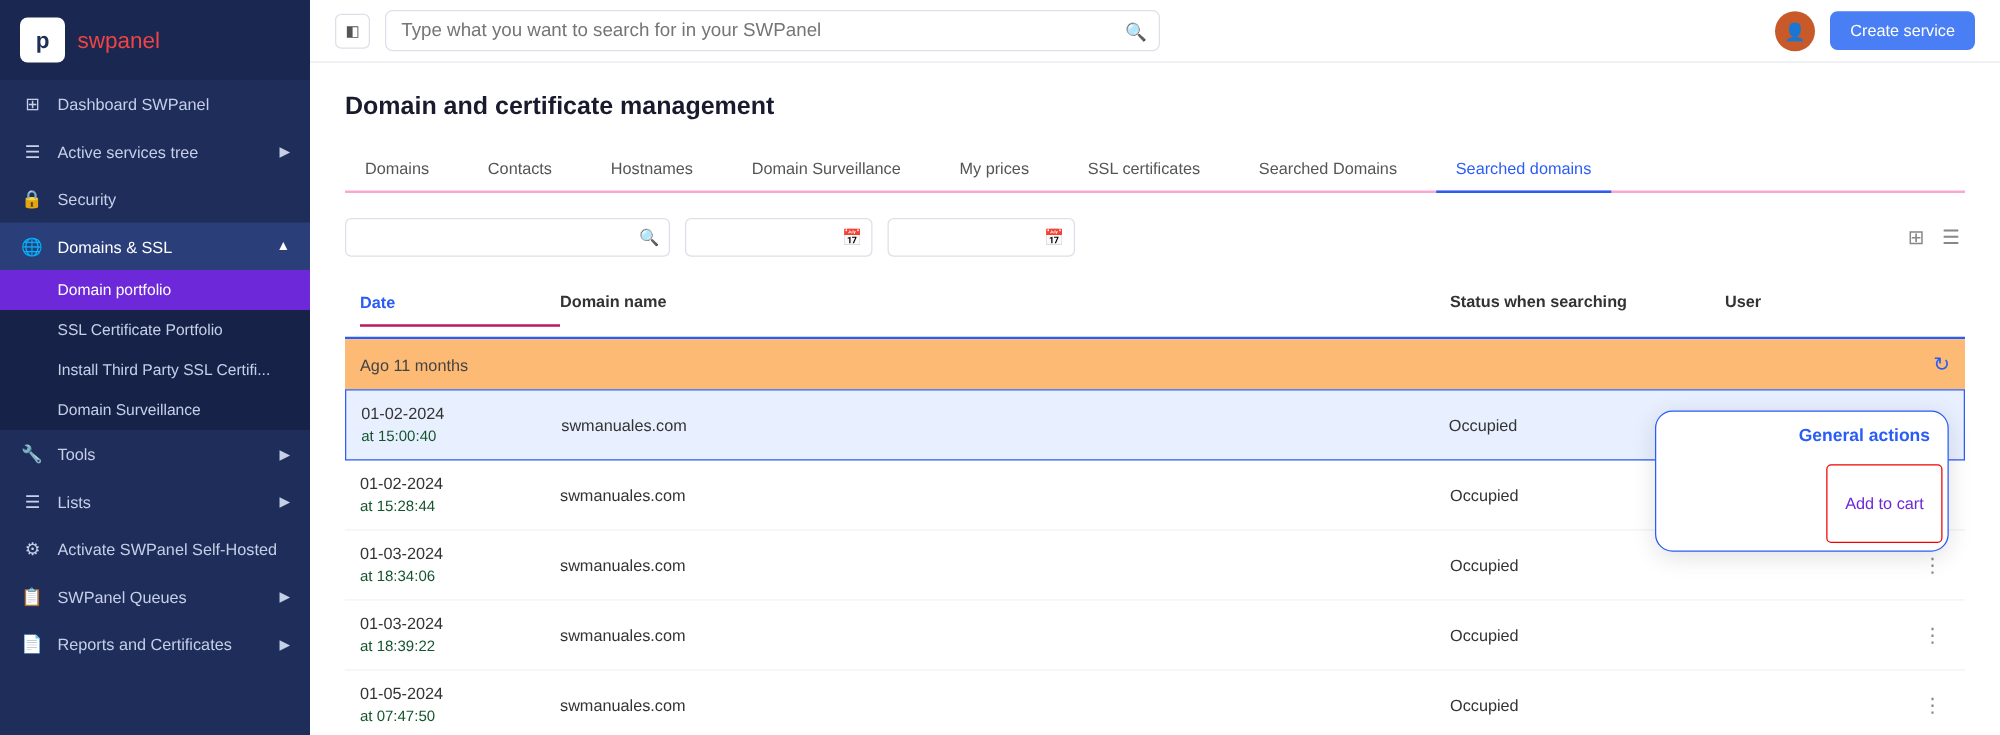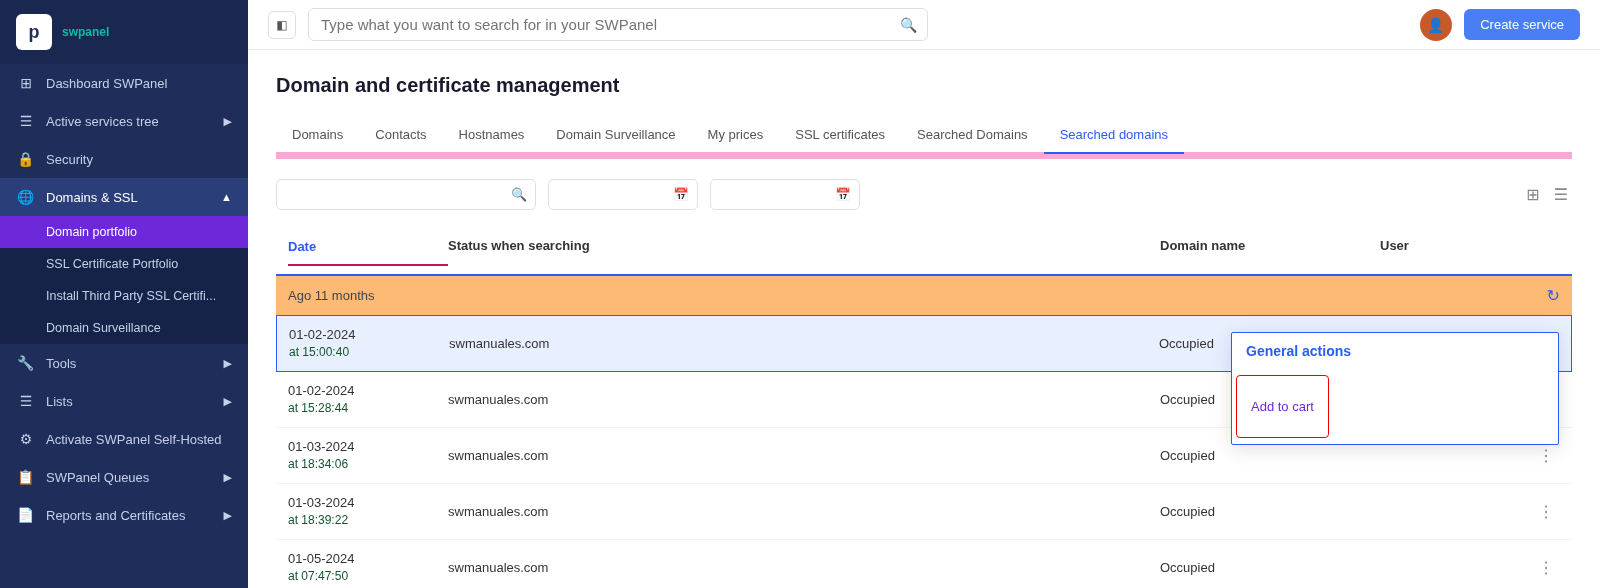--- a/index.html
+++ b/index.html
@@ -29,23 +29,23 @@
       background: #fff;
       border-radius: 6px;
       display: flex;
       align-items: center;
       justify-content: center;
       font-weight: bold;
       color: #1e2d5a;
       font-size: 18px;
     }
     .logo-text {
-      color: #14b8a6;
-      font-size: 12px;
-      font-weight: 700;
+      color: #ef4444;
+      font-size: 18px;
+      font-weight: 400;
     }
 
     .sidebar-item {
       display: flex;
       align-items: center;
       padding: 11px 16px;
       cursor: pointer;
       gap: 10px;
       color: #c5cfe8;
       font-size: 13px;
@@ -155,22 +155,22 @@
     .page-title {
       font-size: 20px;
       font-weight: 700;
       color: #1a1a2e;
       margin-bottom: 20px;
     }
 
     
     .tabs {
       display: flex;
-      gap: 0;
-      border-bottom: 7px solid #f9a8d4;
+      gap: 15px;
+      border-bottom: 2px solid #f9a8d4;
       margin-bottom: 20px;
     }
     .tab {
       padding: 10px 16px;
       cursor: pointer;
       font-size: 13px;
       color: #555;
       border-bottom: 2px solid transparent;
       margin-bottom: -2px;
       white-space: nowrap;
@@ -282,26 +282,27 @@
       font-size: 16px;
       padding: 2px 6px;
       border-radius: 3px;
     }
 
     
     .dropdown-popup {
       position: absolute;
       right: 0;
       top: 0;
-      width: 328px;
+      width: 235px;
       background: #fff;
       border: 1.5px solid #2a5cf6;
-      border-radius: 2px;
+      border-radius: 14px;
       box-shadow: 0 4px 20px rgba(0,0,0,0.12);
       z-index: 100;
+      text-align: right;
     }
     .dropdown-popup-title {
       padding: 10px 14px;
       font-weight: 600;
       color: #2a5cf6;
       font-size: 14px;
     }
     .add-to-cart-btn {
       border: 1.5px solid #e00;
       border-radius: 4px;
@@ -436,22 +437,22 @@
       <div class="view-icons">
         <span class="view-icon-btn">⊞</span>
         <span class="view-icon-btn">☰</span>
       </div>
     </div>
 
     <div>
 
       <div class="table-header">
         <div class="col-date" style="color:#2a5cf6;">Date</div>
+        <div>Domain name</div>
         <div>Status when searching</div>
-        <div>Domain name</div>
         <div>User</div>
         <div></div>
       </div>
 
       <div class="group-header">
         <span>Ago 11 months</span>
         <span class="refresh-icon">↻</span>
       </div>
 
       <div class="table-row highlighted" style="position:relative;">

